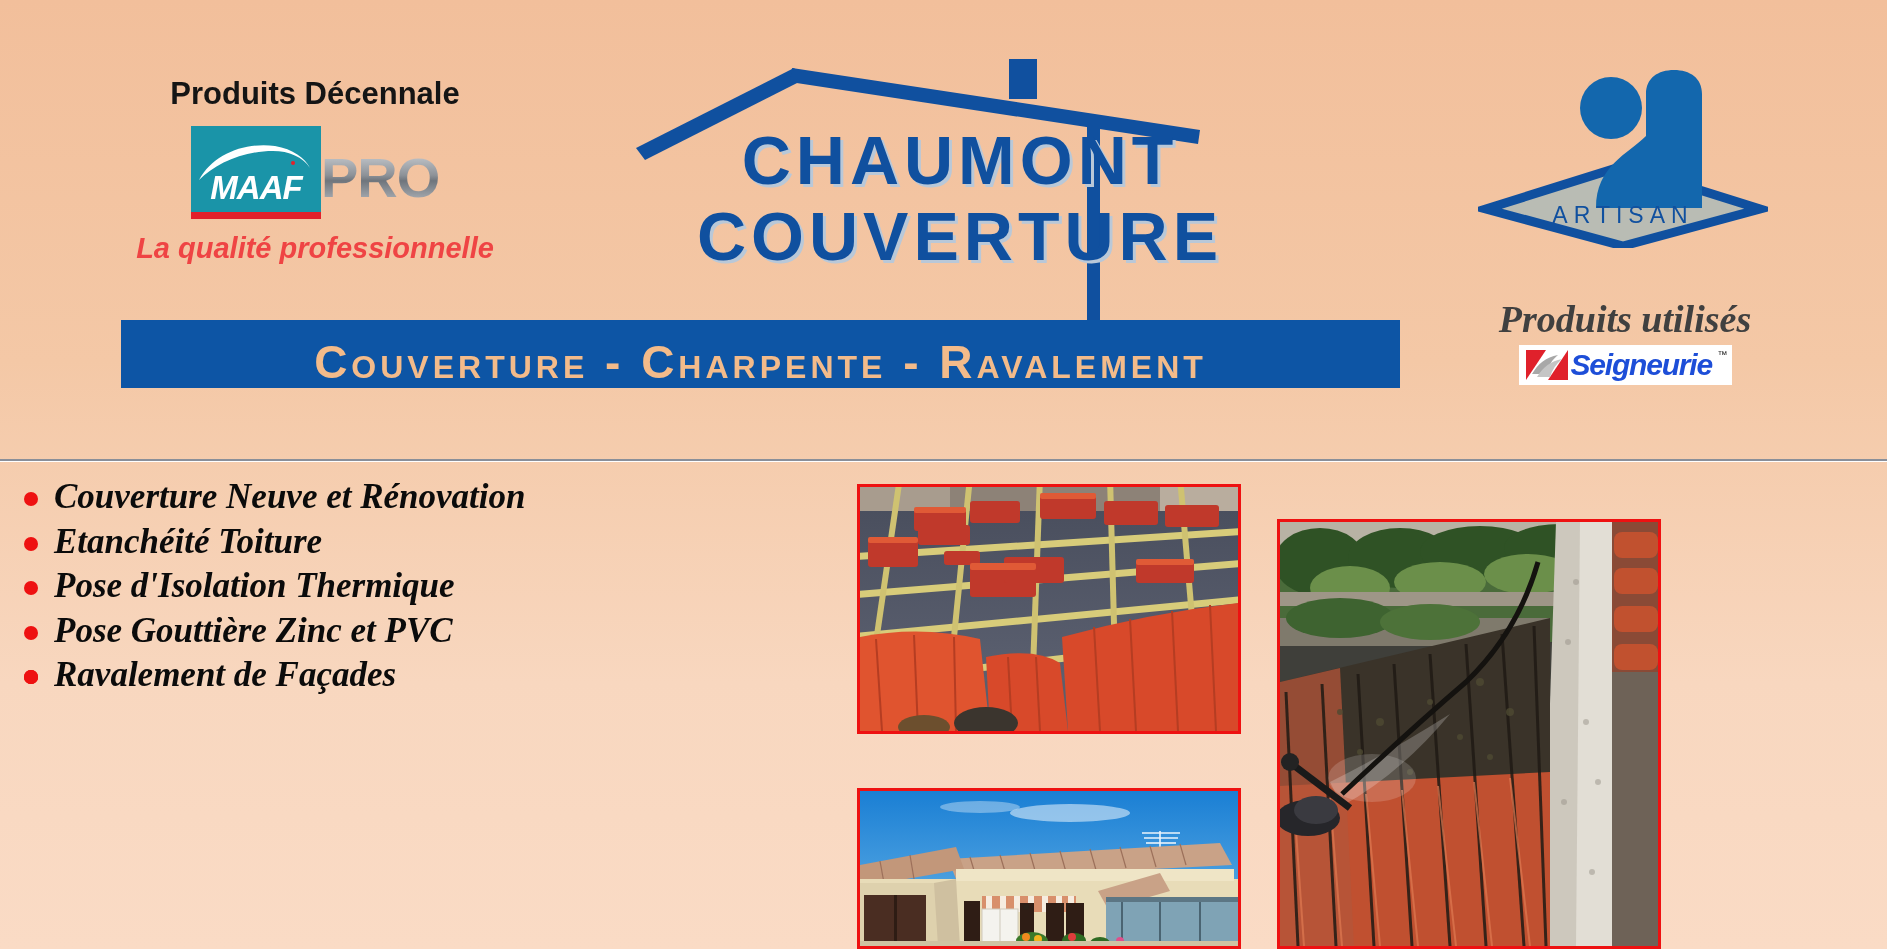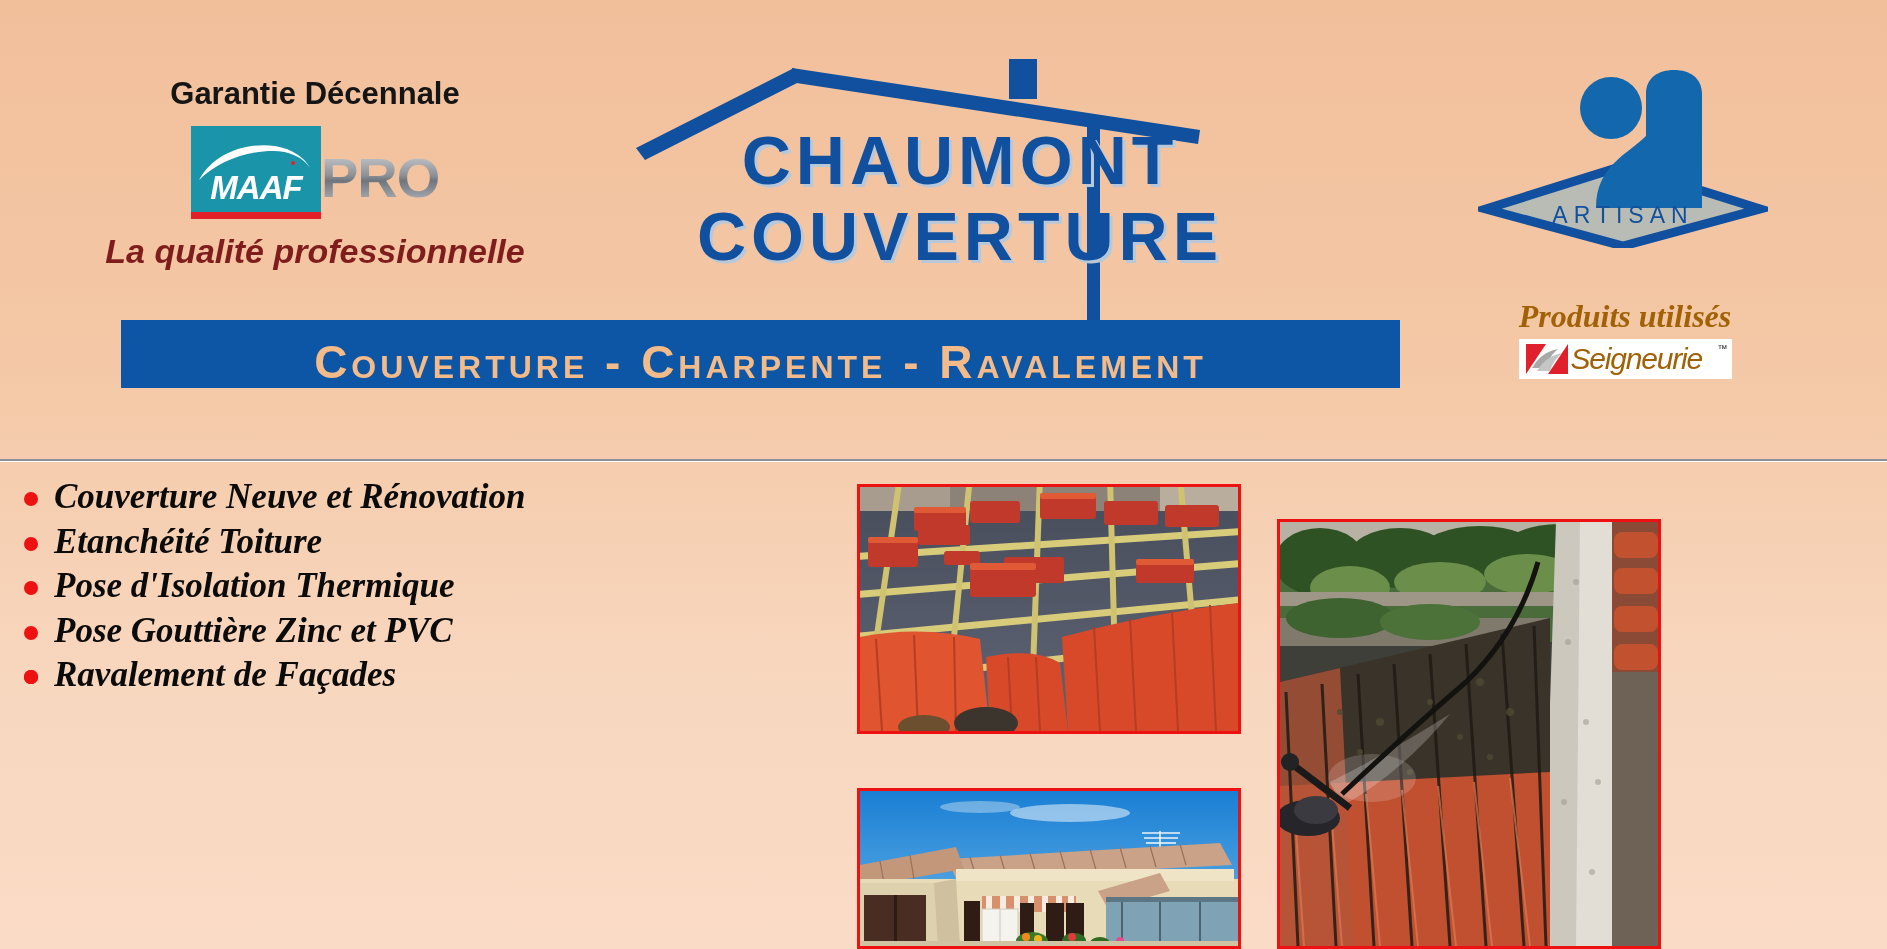--- a/index.html
+++ b/index.html
@@ -102,24 +102,24 @@
     font-weight: bold;
     letter-spacing: -1px;
     line-height: 1;
     background: linear-gradient(to bottom, #cfd2d6 0%, #8d9298 45%, #6f757c 55%, #b9bdc2 100%);
     -webkit-background-clip: text;
     background-clip: text;
     color: transparent;
   }
   .qualite {
     margin-top: 11px;
-    font-size: 34px;
+    font-size: 29px;
     font-weight: bold;
     font-style: italic;
-    color: #7f1d1d;
+    color: #ef4444;
     white-space: nowrap;
   }
 
   
   .house-logo {
     position: absolute;
     left: 600px;
     top: 48px;
     width: 720px;
     height: 300px;
@@ -184,24 +184,24 @@
   
   .produits {
     position: absolute;
     left: 1455px;
     top: 300px;
     width: 340px;
     text-align: center;
   }
   .produits-title {
     font-family: "Liberation Serif", serif;
-    font-size: 32px;
+    font-size: 38px;
     font-style: italic;
     font-weight: bold;
-    color: #a16207;
+    color: #404040;
     white-space: nowrap;
     line-height: 1;
   }
   .seigneurie {
     position: relative;
     margin: 7px auto 0;
     width: 213px;
     height: 40px;
     background: #ffffff;
     display: block;
@@ -211,23 +211,23 @@
     left: 5px;
     top: 3px;
     width: 46px;
     height: 34px;
   }
   .seig-word {
     position: absolute;
     left: 52px;
     top: 2px;
     font-size: 30px;
-    font-weight: normal;
+    font-weight: bold;
     font-style: italic;
-    color: #a16207;
+    color: #1d4ed8;
     letter-spacing: -1.2px;
     line-height: 36px;
     white-space: nowrap;
   }
   .seig-tm {
     position: absolute;
     right: 4px;
     top: 4px;
     font-size: 10px;
     color: #111;
@@ -284,21 +284,21 @@
   #photo-roof-clean   { left: 1277px; top: 57px;  width: 384px; height: 430px; }
 </style>
 </head>
 <body>
 
 <div class="page">
 
   <div class="header">
 
     <div class="maaf-block">
-      <div class="garantie">Garantie Décennale</div>
+      <div class="garantie">Produits Décennale</div>
       <div class="maaf-logo-row">
         <div class="maaf-box">
           <svg class="swoosh" viewBox="0 0 118 46">
             <path d="M2 40 C 16 14, 48 2, 78 6 C 96 9, 108 18, 113 28 C 106 17, 92 11, 76 11 C 46 11, 18 24, 2 40 Z" fill="#ffffff"></path>
             <circle cx="96" cy="23" r="2" fill="#e3202a"></circle>
           </svg>
           <div class="maaf-word">MAAF</div>
         </div>
         <div class="maaf-red"></div>
         <div class="pro-word">PRO</div>

